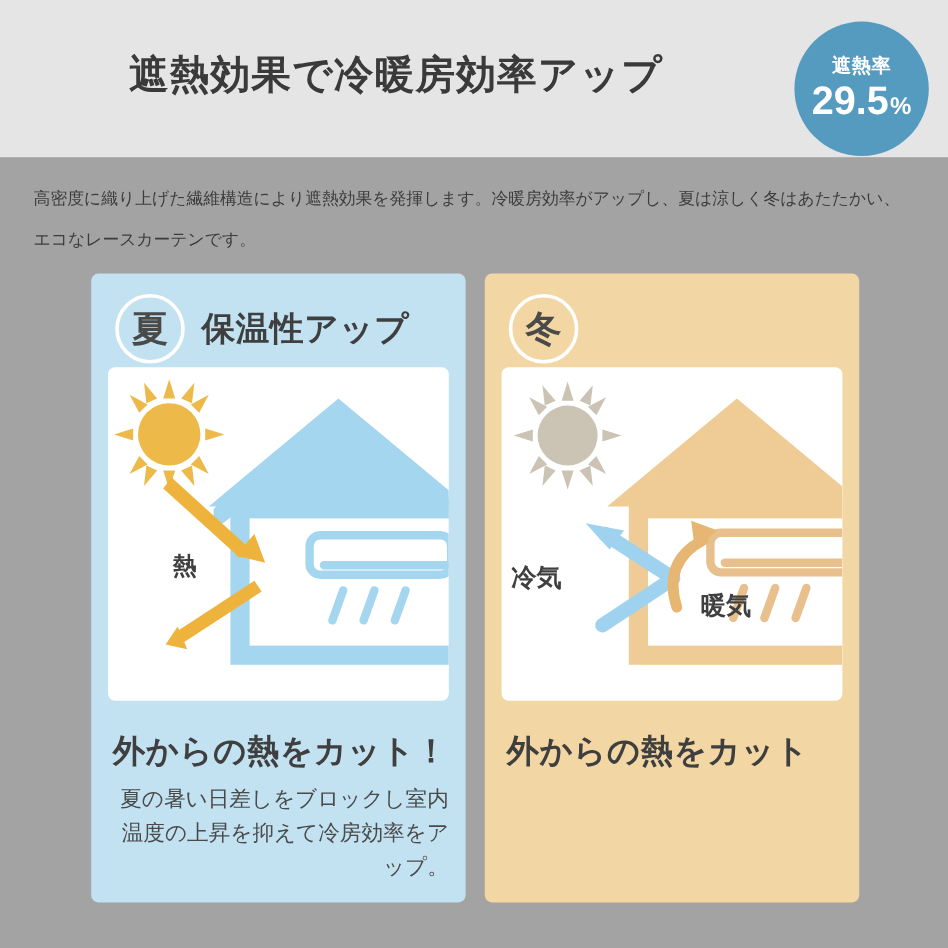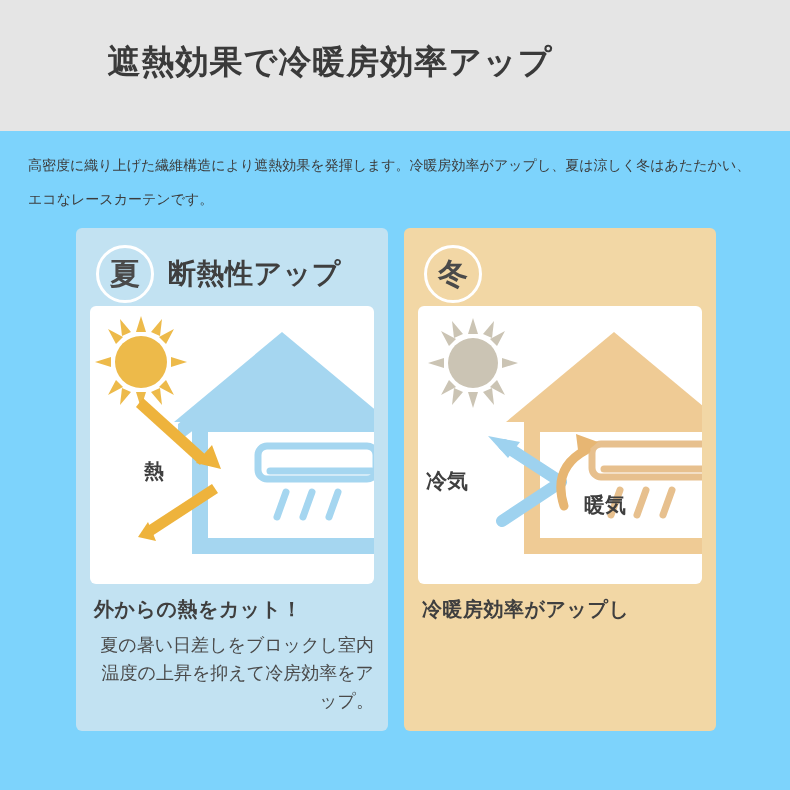--- a/index.html
+++ b/index.html
@@ -9,21 +9,21 @@
     height: 790px;
     background: #ffffff;
     font-family: "Liberation Sans", "DejaVu Sans", sans-serif;
     overflow: hidden;
   }
 
   #page {
     position: relative;
     width: 790px;
     height: 790px;
-    background: #7dd3fc;
+    background: #a3a3a3;
   }
 
   
   .header-band {
     position: absolute;
     left: 0; top: 0;
     width: 790px; height: 131px;
     background: #e5e5e5;
   }
   .header-title {
@@ -122,23 +122,23 @@
     position: relative;
     width: 284px;
     height: 278px;
     background: #ffffff;
     border-radius: 6px;
     overflow: hidden;
   }
   .illus svg { display: block; }
 
   .panel-title {
-    margin-top: 12px;
+    margin-top: 24px;
     padding-left: 4px;
-    font-size: 20px;
+    font-size: 27px;
     font-weight: bold;
     color: #3f3f3f;
     letter-spacing: 0.5px;
     white-space: nowrap;
   }
   .panel-body {
     margin-top: 8px;
     padding-left: 4px;
     font-size: 18px;
     line-height: 28px;
@@ -147,30 +147,37 @@
   }
 </style>
 </head>
 <body>
 
 <div id="page">
 
   <div class="header-band">
     <div class="header-title">遮熱効果で冷暖房効率アップ</div>
 
+    <div class="badge">
+      <div class="badge-label">遮熱率</div>
+      <div class="badge-value">
+        <span>29.5</span>
+          <span class="badge-pct">%</span>
+      </div>
+    </div>
   </div>
 
   <div class="intro">高密度に織り上げた繊維構造により遮熱効果を発揮します。冷暖房効率がアップし、夏は涼しく冬はあたたかい、エコなレースカーテンです。</div>
 
   <div class="panels">
 
     <div class="panel panel-summer">
       <div class="panel-head">
         <div class="season-circle">夏</div>
-        <div class="panel-heading">断熱性アップ</div>
+        <div class="panel-heading">保温性アップ</div>
       </div>
 
       <div class="illus">
         <svg width="284" height="278" viewBox="0 0 284 278" xmlns="http://www.w3.org/2000/svg">
 
           <g>
             <polygon points="192,32 296,118 296,136 192,56 88,136 88,118" fill="#a5d6f0"></polygon>
             <polygon points="192,26 300,116 84,116" fill="#a5d6f0"></polygon>
 
             <rect x="102" y="112" width="200" height="136" fill="#a5d6f0"></rect>
@@ -270,17 +277,17 @@
           <text x="8" y="182" font-family="'Liberation Sans', sans-serif" font-size="21" font-weight="bold" fill="#3f3f3f">冷気</text>
 
           <g fill="none" stroke="#e7b673" stroke-width="9" stroke-linecap="round">
             <path d="M146 200 q-12 -38 22 -56"></path>
           </g>
           <polygon points="158,128 180,136 161,152" fill="#e7b673"></polygon>
           <text x="166" y="206" font-family="'Liberation Sans', sans-serif" font-size="21" font-weight="bold" fill="#3f3f3f">暖気</text>
         </svg>
       </div>
 
-      <div class="panel-title">冷暖房効率がアップし</div>
+      <div class="panel-title">外からの熱をカット</div>
     </div>
 
   </div>
 </div>
 
 </body></html>

